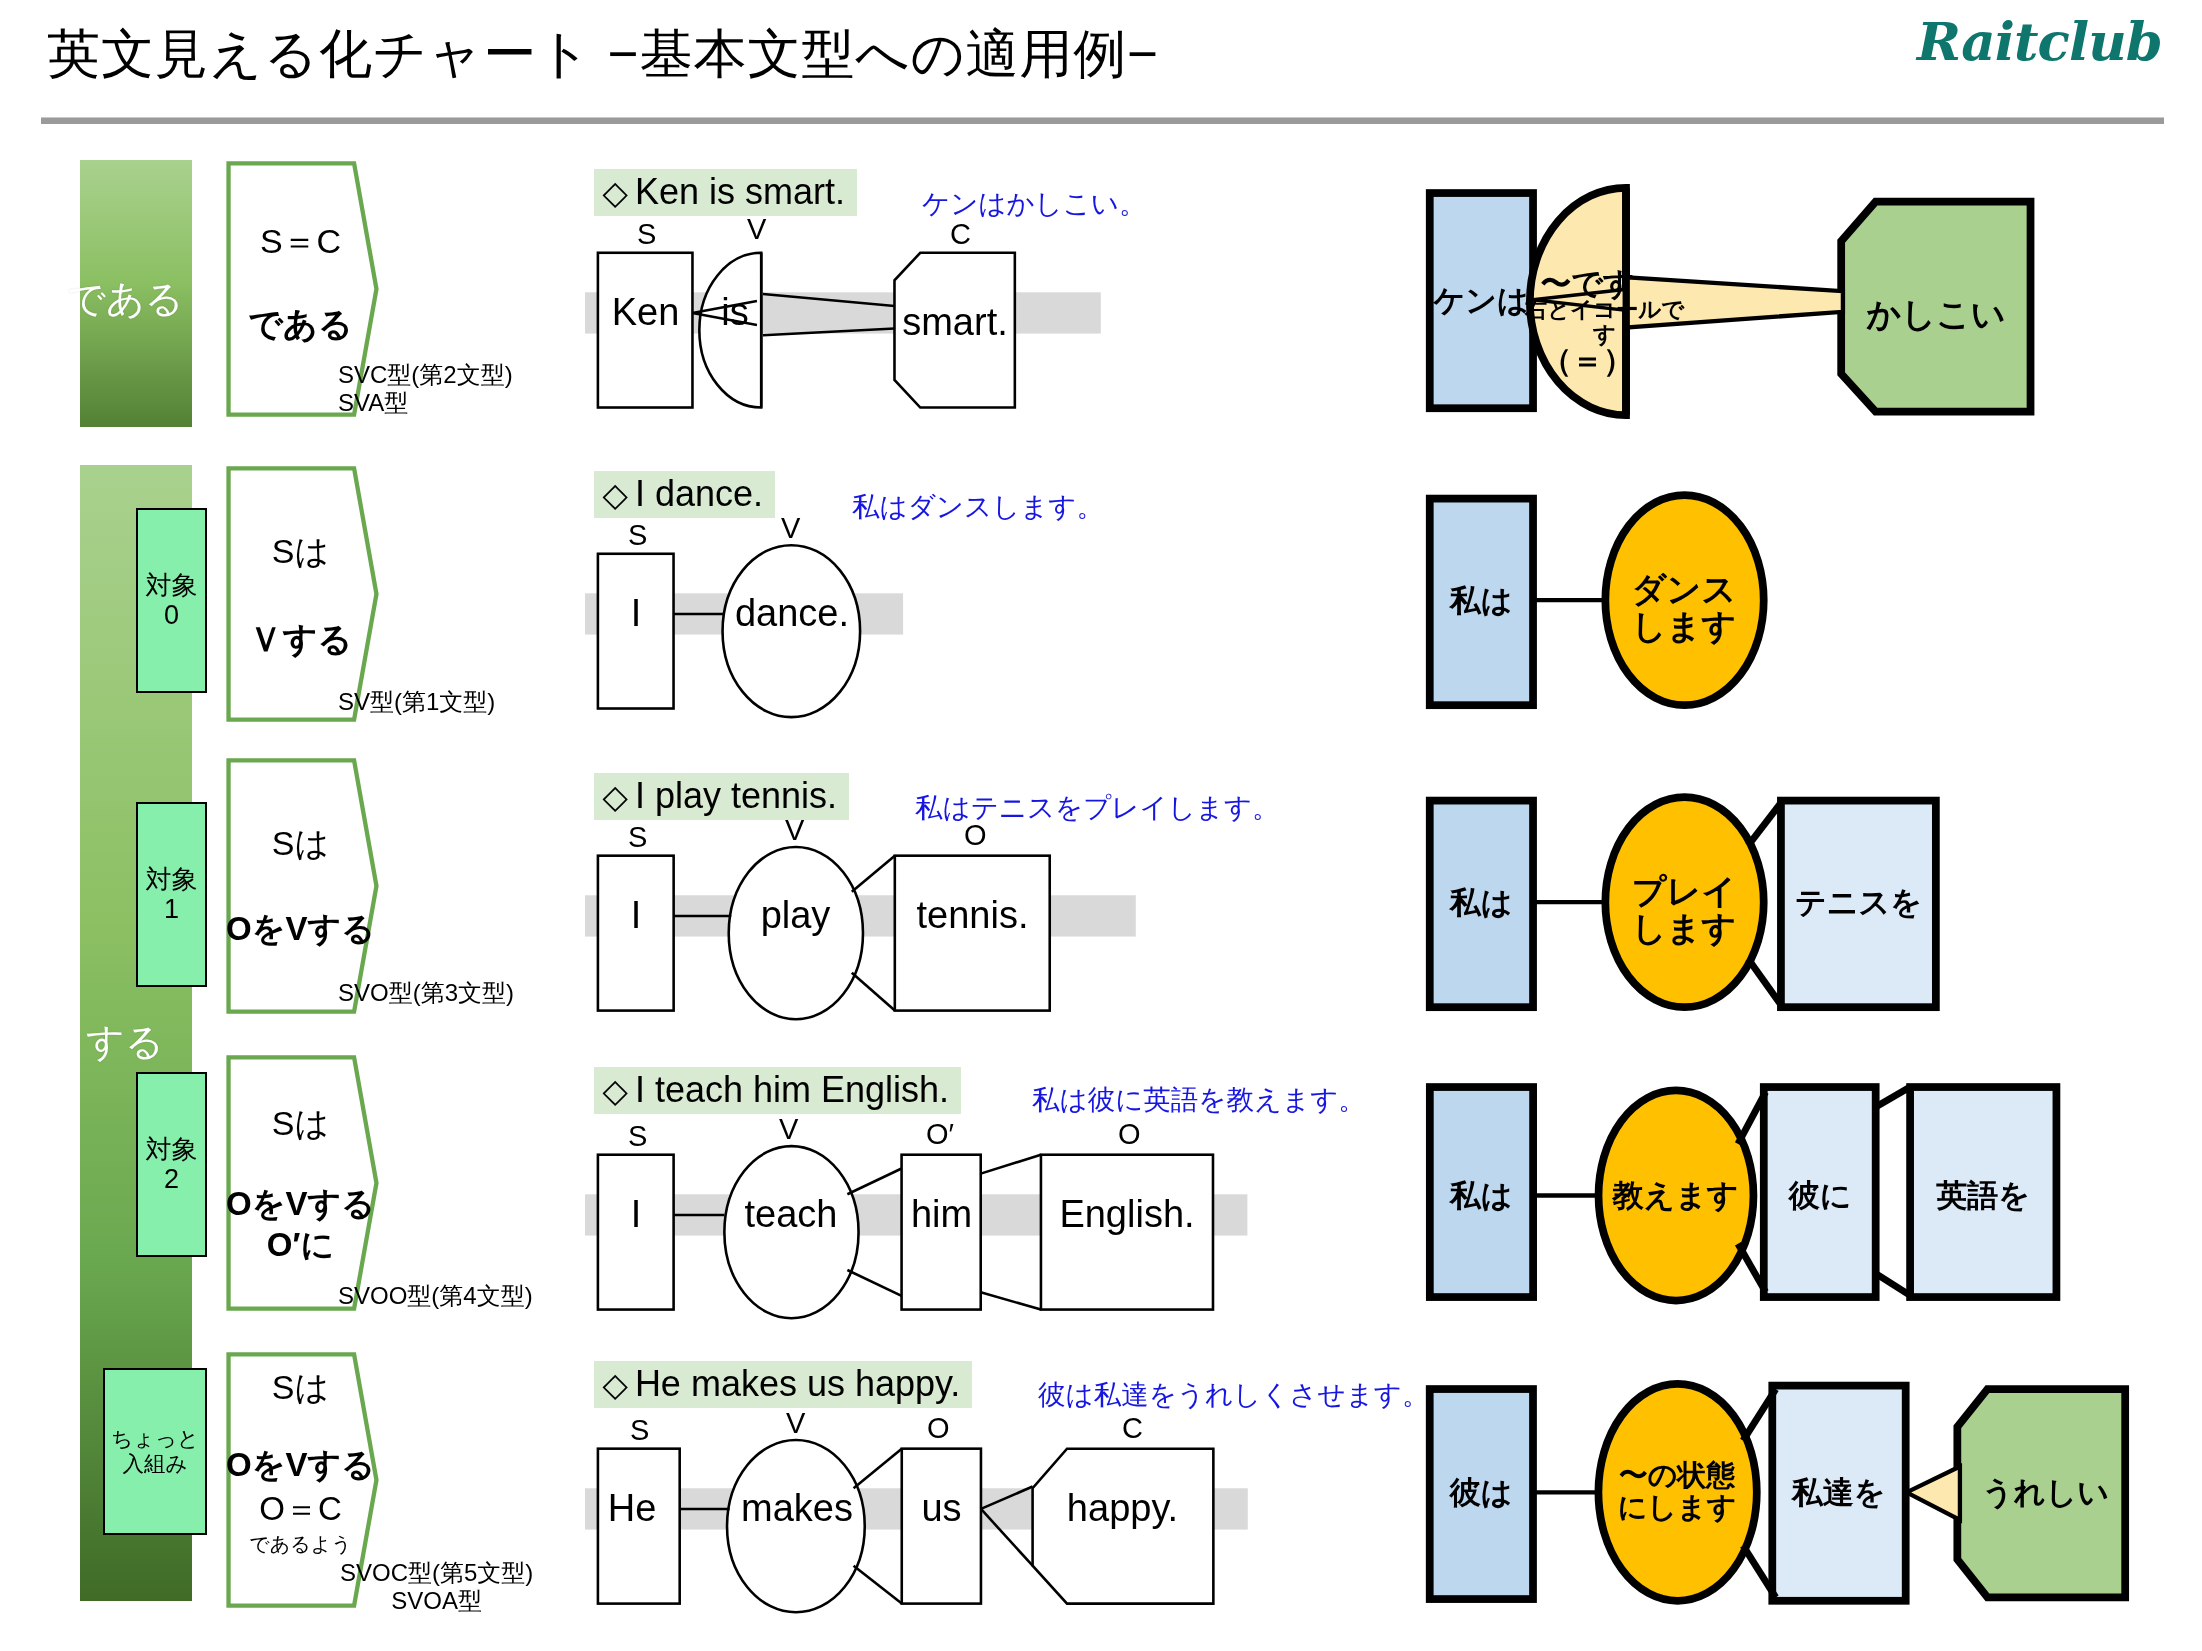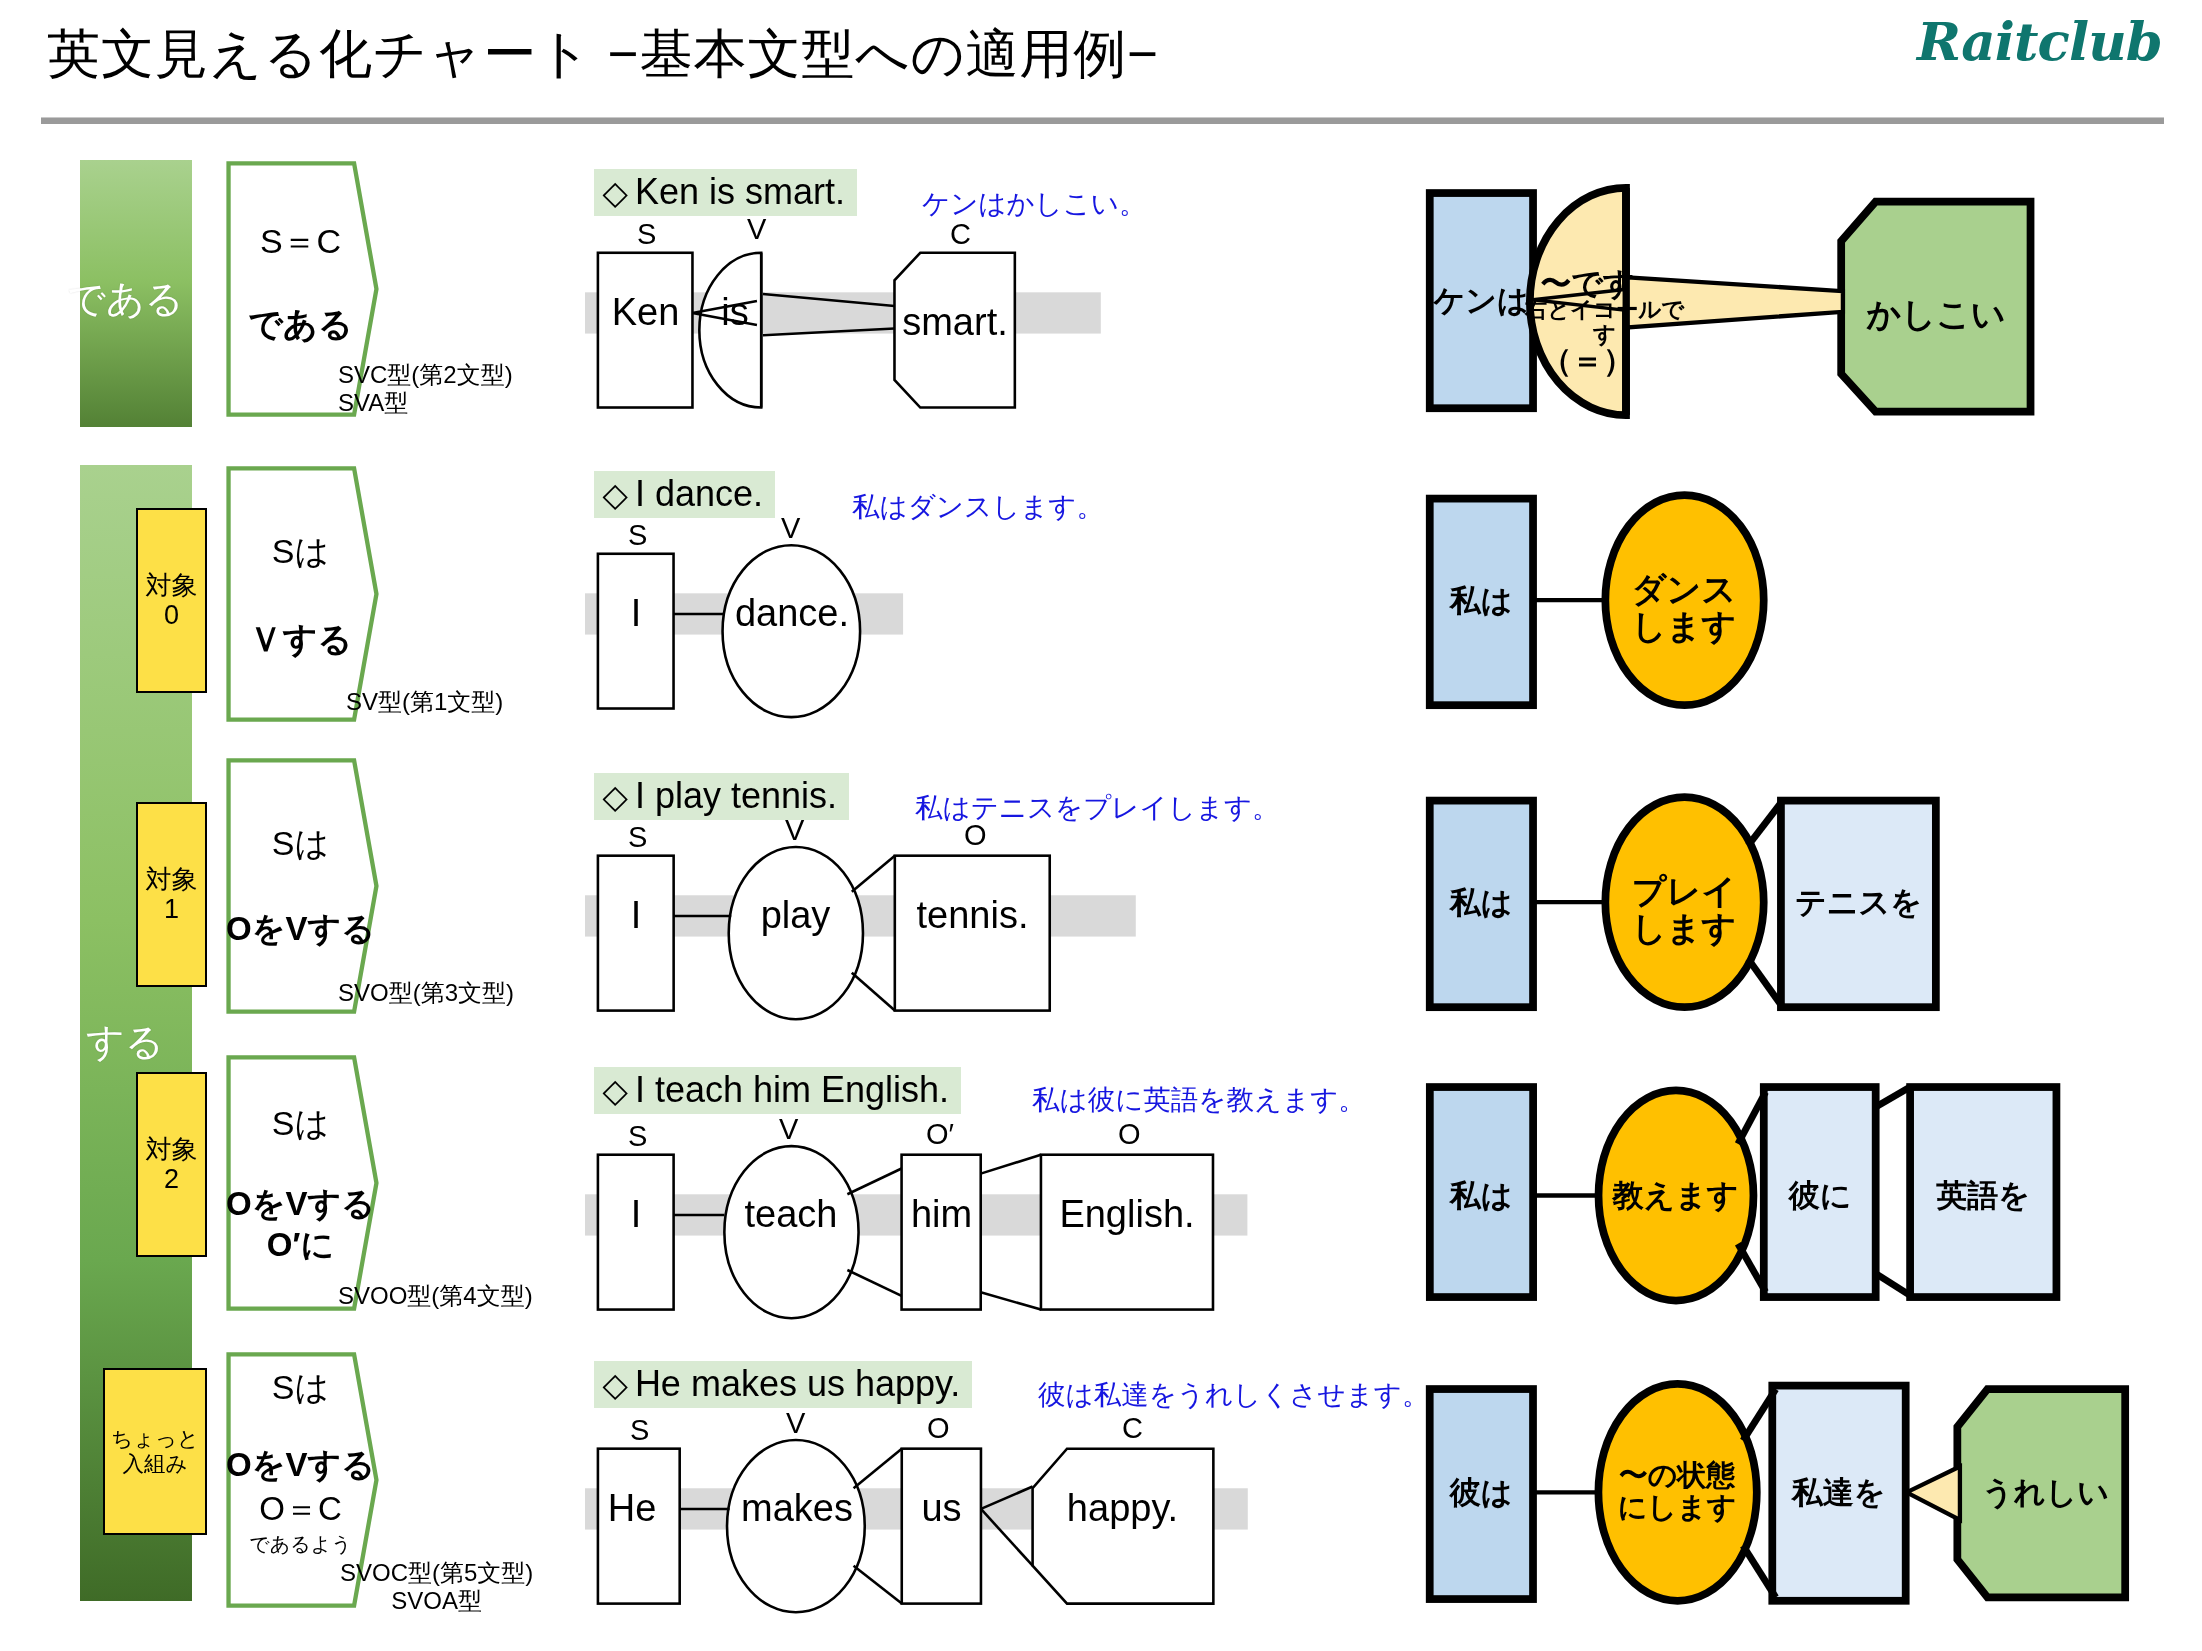--- a/index.html
+++ b/index.html
@@ -37,21 +37,21 @@
   }
   .gradlabel{
     position:absolute;color:#ffffff;font-size:38px;font-weight:400;
     white-space:nowrap;text-shadow:0 0 1.7px rgba(0,0,0,.15);
   }
   #lbl-dearu{left:67px;top:274px;}
   #lbl-suru{left:86px;top:1017px;}
 
   
   .taisho{
-    position:absolute;background:#fde047;border:2.6px solid #000;
+    position:absolute;background:#86efac;border:2.6px solid #000;
     display:flex;flex-direction:column;align-items:center;justify-content:center;
     font-size:26px;line-height:1.12;text-align:center;
   }
   .taisho .num{font-size:27px;}
   #taisho0{left:136px;top:508px;width:67px;height:181px;}
   #taisho1{left:136px;top:802px;width:67px;height:181px;}
   #taisho2{left:136px;top:1072px;width:67px;height:181px;}
   #taisho3{left:103px;top:1368px;width:100px;height:163px;font-size:21.5px;}
 
   
@@ -146,21 +146,21 @@
     <div>SVA型</div>
   </div>
 
   <div class="penta" style="left:225px;top:465px;width:155px;height:258px;">
     <svg width="155" height="258" viewBox="0 0 180 300">
       <polygon points="4,4 150,4 176,150 150,296 4,296" fill="#ffffff" stroke="#6aa84f" stroke-width="5"></polygon>
     </svg>
     <div class="ptext" style="top:67px;"><span class="l1">Sは</span></div>
     <div class="ptext" style="top:155px;"><span class="l2">Ｖする</span></div>
   </div>
-  <div class="typelabel" style="left:338px;top:688px;margin-left:8px;">
+  <div class="typelabel" style="left:338px;top:688px;">
     <div>SV型(第1文型)</div>
   </div>
 
   <div class="penta" style="left:225px;top:757px;width:155px;height:258px;">
     <svg width="155" height="258" viewBox="0 0 180 300">
       <polygon points="4,4 150,4 176,150 150,296 4,296" fill="#ffffff" stroke="#6aa84f" stroke-width="5"></polygon>
     </svg>
     <div class="ptext" style="top:67px;"><span class="l1">Sは</span></div>
     <div class="ptext" style="top:153px;"><span class="l3">OをVする</span></div>
   </div>

